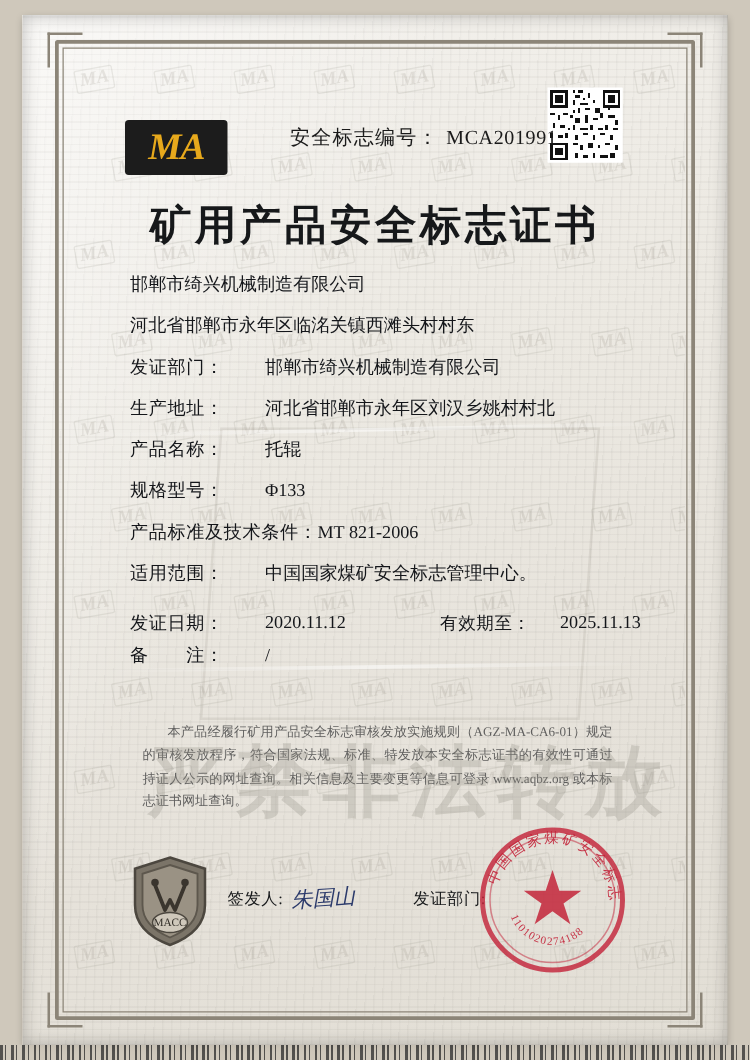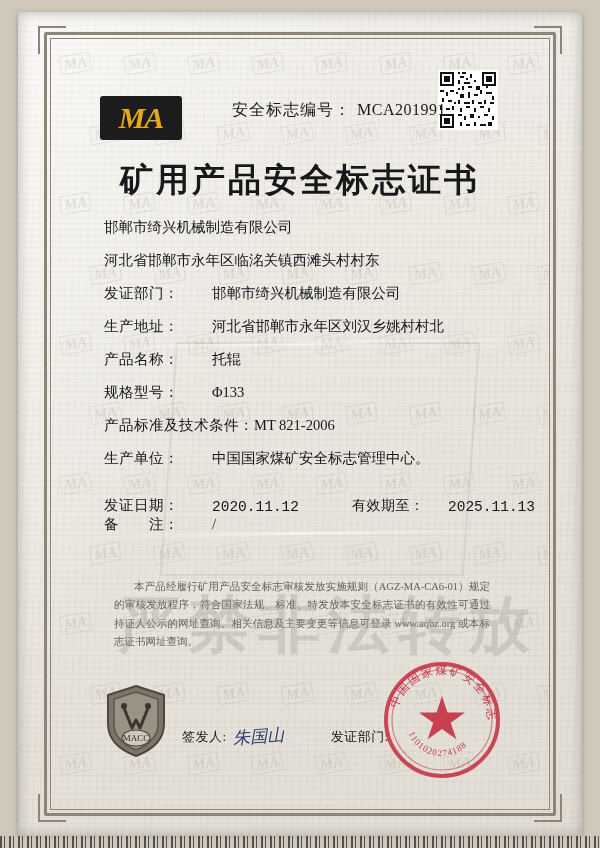--- a/index.html
+++ b/index.html
@@ -158,23 +158,23 @@
   }
   .row .lbl.wide { width: 150px; }
   .row .val {
     font-size: 14.5px;
     color: #14161a;
     white-space: nowrap;
   }
 
   .row-split {
     display: flex;
-    align-items: flex-end;
+    align-items: center;
     height: 33px;
-    font-family: Liberation Mono, monospace;
+    font-family: Liberation Serif, serif;
   }
   .row-split .lbl { width: 108px; font-size: 14.5px; color:#14161a; letter-spacing:.5px; flex:none;}
   .row-split .val { font-size: 14.5px; color: #14161a; width: 140px; flex: none;}
   .row-split .lbl2 { font-size: 14px; color:#14161a; letter-spacing:.5px; width: 96px; flex:none;}
   .row-split .val2 { font-size: 14.5px; color: #14161a; }
 
   
   .statement {
     position: absolute;
     left: 96px;
@@ -261,21 +261,20 @@
   .sign-area {
     position: absolute;
     left: 164px;
     top: 694px;
     width: 300px;
     font-family: "Liberation Serif", serif;
     font-size: 13px;
     color: #16181a;
     display: flex;
     align-items: baseline;
-    margin-top: 18px;
   }
   .sign-area .sig-label { letter-spacing: .5px; }
   .sign-area .signature {
     margin-left: 6px;
     width: 84px;
     font-family: "Liberation Serif", serif;
     font-size: 17px;
     color: #2b3a6b;
     font-style: italic;
     transform: rotate(-4deg);
@@ -508,21 +507,21 @@
       </div>
       <div class="row">
         <span class="lbl">规格型号：</span>
         <span class="val">Φ133</span>
       </div>
       <div class="row">
         <span class="lbl wide">产品标准及技术条件：</span>
         <span class="val">MT 821-2006</span>
       </div>
       <div class="row">
-        <span class="lbl">生产单位：</span>
+        <span class="lbl">适用范围：</span>
         <span class="val">中国国家煤矿安全标志管理中心。</span>
       </div>
       <div class="row-split">
         <span class="lbl">发证日期：</span>
         <span class="val">2020.11.12</span>
         <span class="lbl2">有效期至：</span>
         <span class="val2">2025.11.13</span>
       </div>
       <div class="row">
         <span class="lbl">备　　注：</span>

